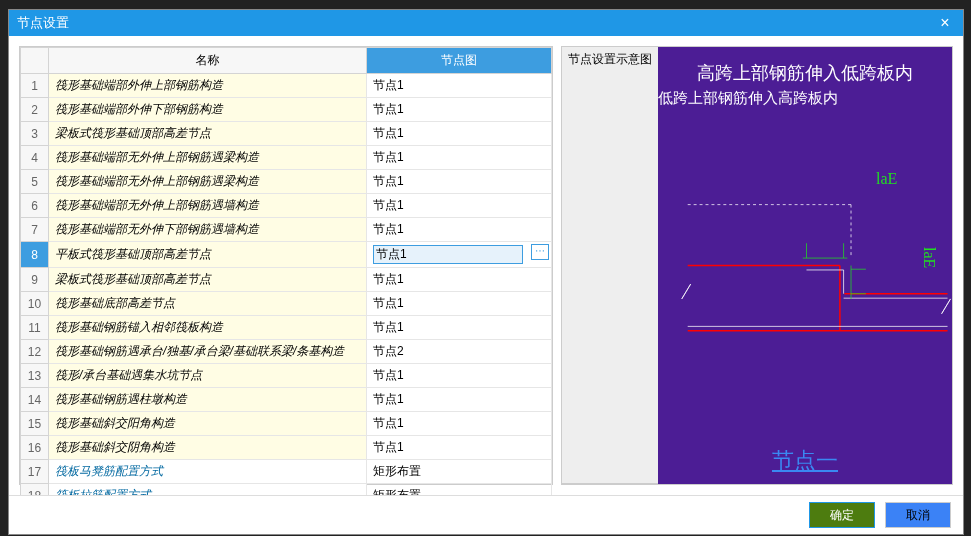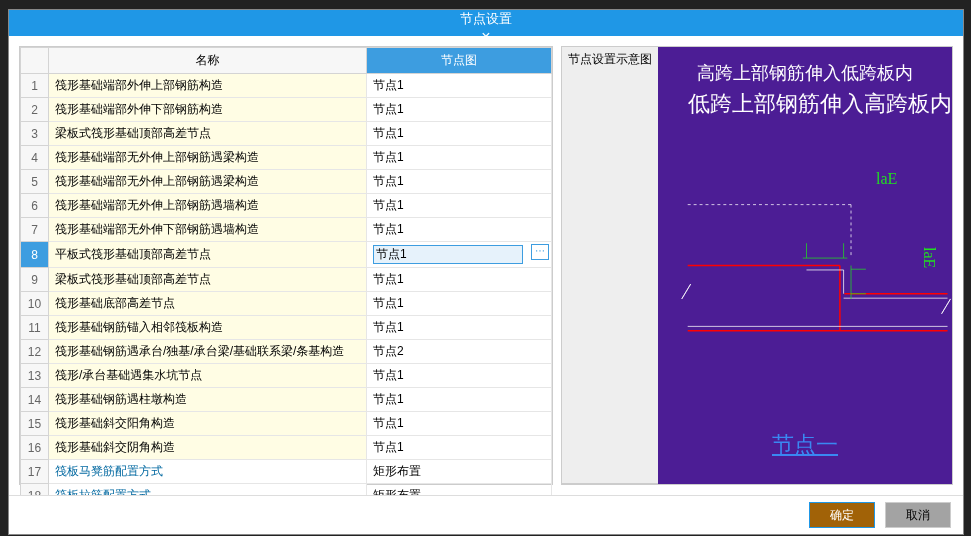--- a/index.html
+++ b/index.html
@@ -1,47 +1,47 @@
 <!DOCTYPE html>
 <html><head>
   <meta charset="utf-8">
   <style>
     * { box-sizing: border-box; margin: 0; padding: 0; }
     body { font-family: "Microsoft YaHei", sans-serif; font-size: 12px; background: #222; width: 971px; height: 536px; position: relative; overflow: hidden; }
     .dialog { position: absolute; top: 9px; left: 8px; width: 956px; height: 526px; background: #fff; border: 1px solid #888; display: flex; flex-direction: column; }
-    .titlebar { background: #1f97e6; color: #fff; height: 26px; display: flex; align-items: center; padding: 0 8px; justify-content: space-between; flex-direction: column; }
+    .titlebar { background: #1f97e6; color: #fff; height: 26px; display: flex; align-items: center; padding: 0 8px; justify-content: space-between; }
     .titlebar .title { font-size: 13px; }
     .titlebar .close { width: 20px; height: 20px; display: flex; align-items: center; justify-content: center; cursor: pointer; font-size: 16px; }
     .body { flex: 1; display: flex; padding: 10px; gap: 8px; overflow: hidden; }
     .left { width: 534px; border: 1px solid #ccc; display: flex; flex-direction: column; }
     .table { width: 100%; border-collapse: collapse; }
     .table th { background: #f7f7f7; border: 1px solid #d4d4d4; padding: 4px 6px; font-weight: normal; text-align: center; height: 24px; }
     .table th.name-col { background: #f7f7f7; }
     .table th.graph-col { background: #3d9de0; color: #fff; }
     .table td { border: 1px solid #e6e6e6; padding: 3px 6px; height: 21px; }
     .table td.idx { background: #f7f7f7; text-align: center; width: 28px; color: #666; border: 1px solid #d4d4d4; }
-    .table td.name-cell { background: #fffde4; width: 320px; }
+    .table td.name-cell { background: #fffde4; width: 320px; font-style: italic; }
     .table td.name-cell.disabled { color: #0369a1; background: #fff; }
     .table tr.selected td.idx { background: #3d9de0; color: #fff; }
     .table tr.selected td.val-cell { background: #fff; position: relative; }
     .table tr.selected td.val-cell .sel-box { border: 1px solid #3d9de0; background: #e6f2fb; padding: 0 2px; display: inline-block; width: calc(100% - 22px); }
     .table tr.selected td.val-cell .more-btn { position: absolute; right: 2px; top: 2px; width: 18px; height: 16px; border: 1px solid #3d9de0; background: #fff; color: #3d9de0; text-align: center; line-height: 12px; font-size: 10px; cursor: pointer; }
     .right { flex: 1; border: 1px solid #ccc; display: flex; flex-direction: row; }
     .right-title { background: #eee; border-bottom: 1px solid #ccc; padding: 4px 6px; }
     .diagram { flex: 1; background: #4c1d95; position: relative; }
     .diagram .txt-top1 { position: absolute; top: 14px; left: 0; right: 0; text-align: center; color: #fff; font-size: 18px; font-family: SimSun; }
-    .diagram .txt-top2 { position: absolute; top: 42px; left: 0; right: 0; text-align: right; color: #fff; font-size: 22px; font-family: SimSun; }
+    .diagram .txt-top2 { position: absolute; top: 42px; left: 0; right: 0; text-align: left; color: #fff; font-size: 15px; font-family: SimSun; }
     .diagram svg { width: 100%; height: 100%; }
-    .diagram .node-label { position: absolute; bottom: 24px; left: 0; right: 0; text-align: center; color: #3a88f2; font-size: 22px; font-family: SimSun; text-decoration: underline; }
+    .diagram .node-label { position: absolute; bottom: 8px; left: 0; right: 0; text-align: center; color: #3a88f2; font-size: 22px; font-family: SimSun; text-decoration: underline; }
     .diagram .lae1 { position: absolute; top: 123px; left: 218px; color: #2d2; font-size: 16px; font-family: serif; }
     .diagram .lae2 { position: absolute; top: 200px; left: 262px; color: #2d2; font-size: 16px; font-family: serif; writing-mode: vertical-rl; }
     .desc { padding: 6px 8px; font-size: 12px; line-height: 1.5; color: #333; border-top: 1px solid #ccc; }
     .footer { background: #fff; border-top: 1px solid #ddd; padding: 6px 12px; display: flex; justify-content: flex-end; gap: 10px; }
-    .btn { min-width: 66px; height: 26px; border: 1px solid #ccc; background: #a3a3a3; cursor: pointer; font-size: 12px; font-family: inherit; }
-    .btn.primary { background: #a16207; color: #fff; border-color: #1f97e6; }
+    .btn { min-width: 66px; height: 26px; border: 1px solid #ccc; background: #3b82f6; cursor: pointer; font-size: 12px; font-family: inherit; }
+    .btn.primary { background: #4d7c0f; color: #fff; border-color: #1f97e6; }
     .name-col { width: 320px; }
     .graph-col { width: 186px; }
   </style>
 </head>
 <body>
 
 <div class="dialog">
   <div class="titlebar">
     <span class="title">节点设置</span>
     <span class="close">×</span>

